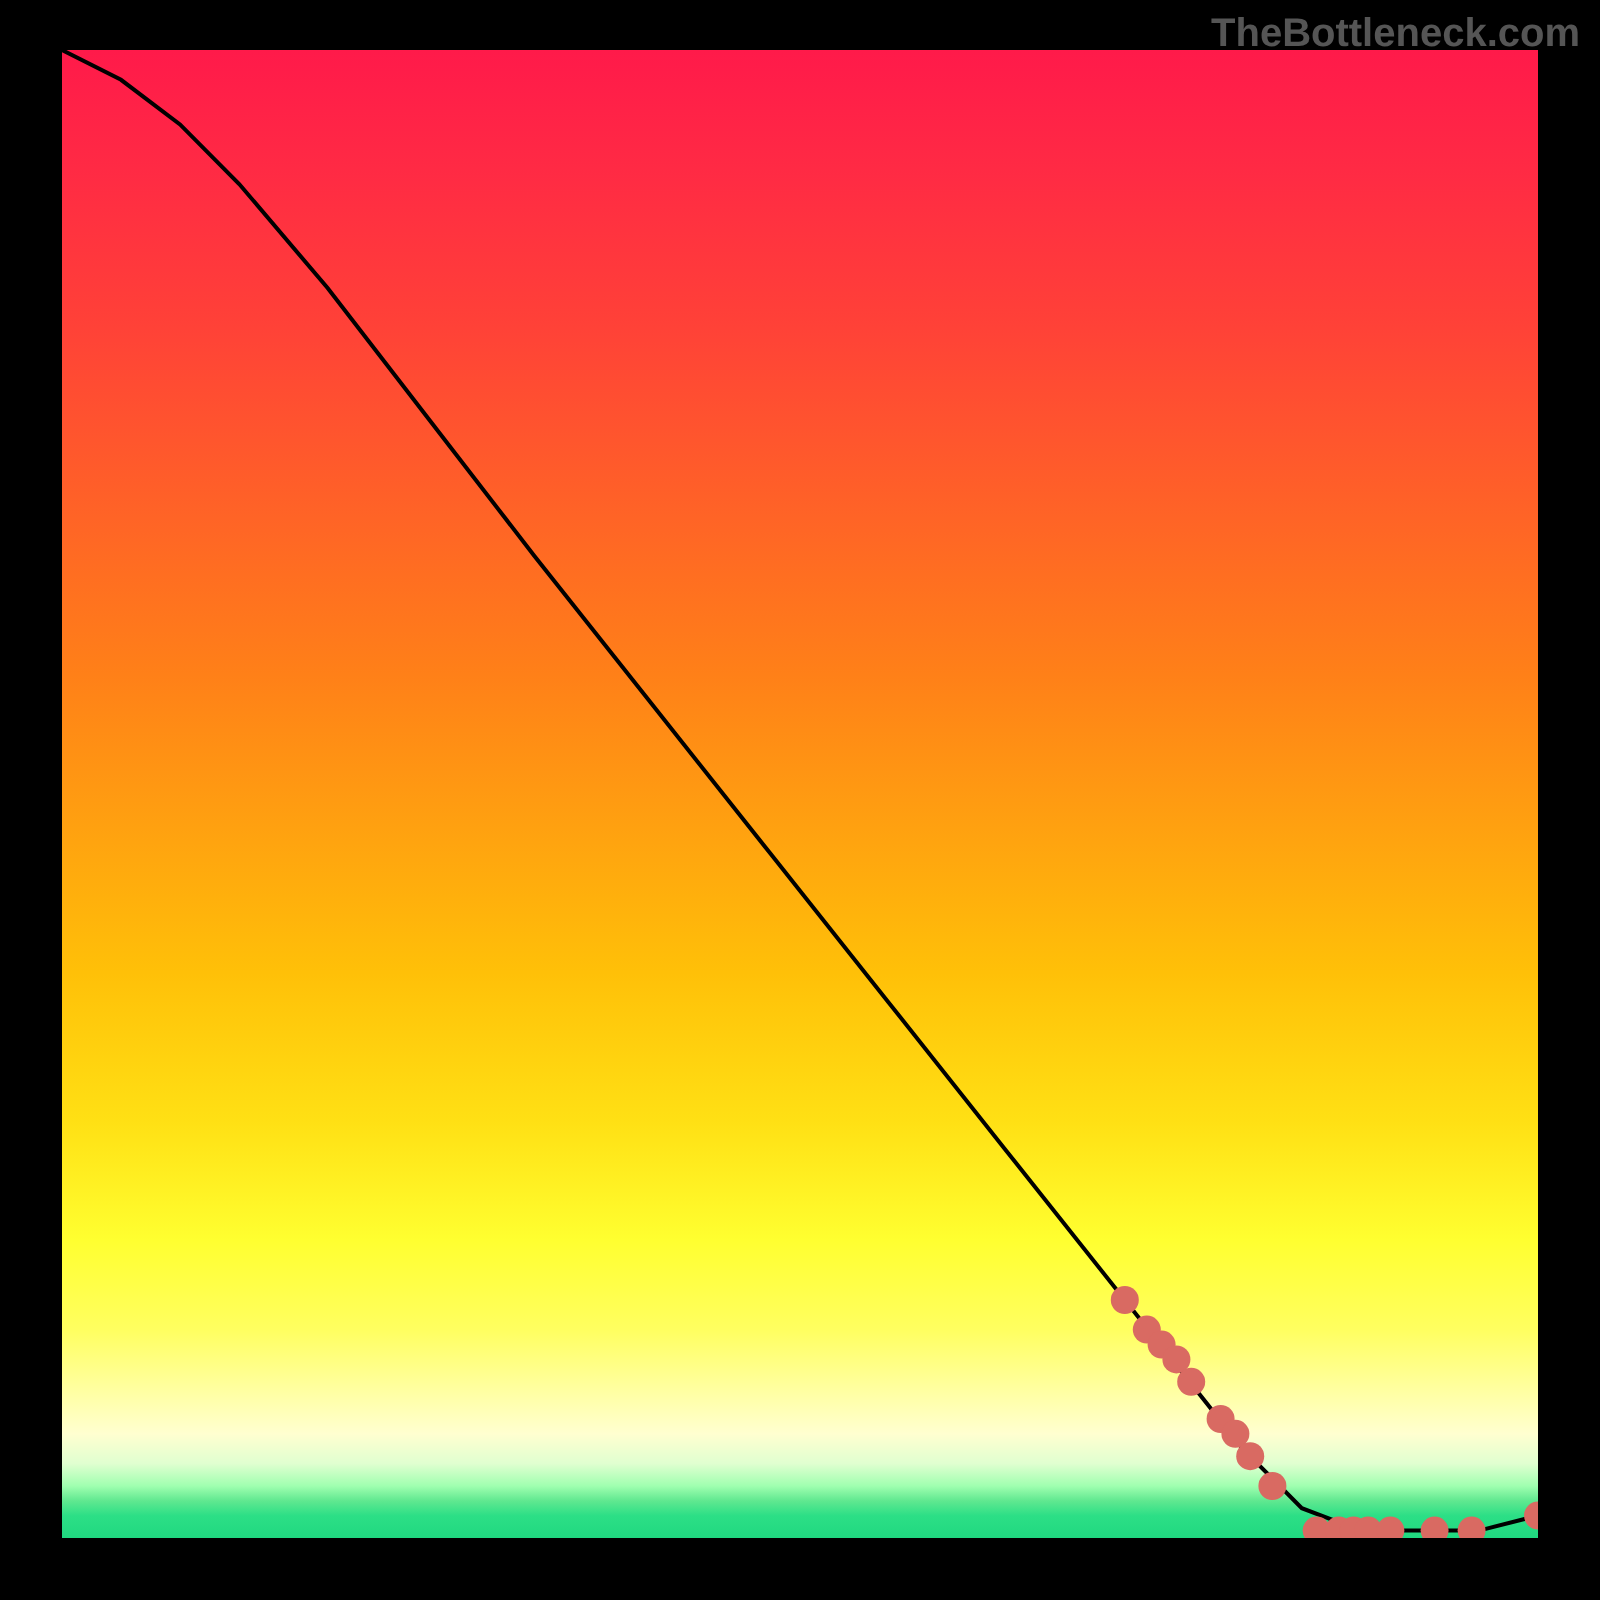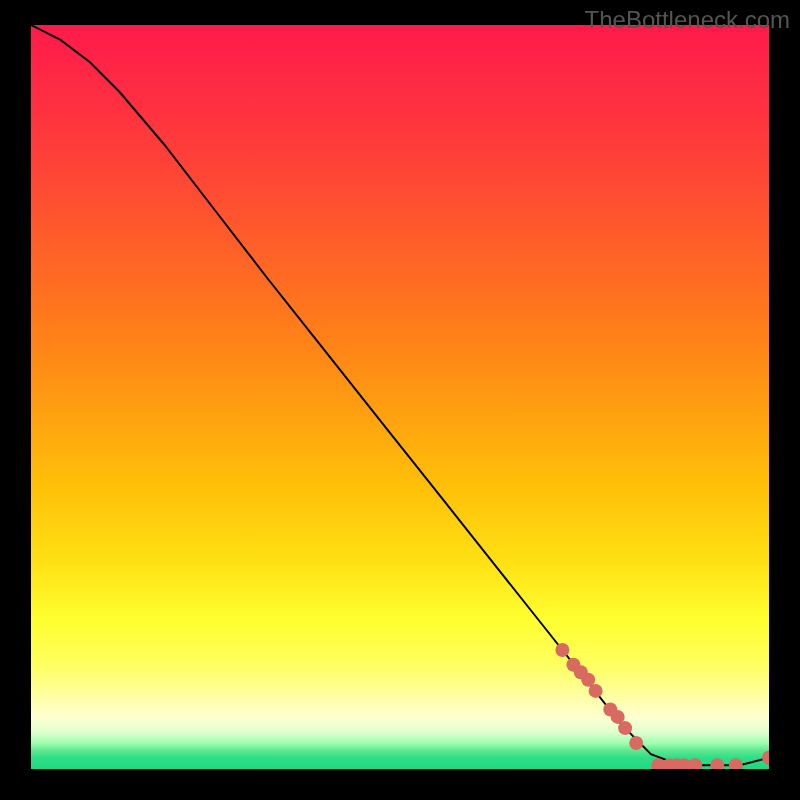--- a/index.html
+++ b/index.html
@@ -1,17 +1,17 @@
 <!DOCTYPE html>
 <html><head>
 <meta charset="utf-8">
 <style>
   * { margin: 0; padding: 0; box-sizing: border-box; }
   body { width: 800px; height: 800px; background: #000; position: relative; font-family: Arial, sans-serif; }
-  .watermark { position: absolute; top: 6px; right: 10px; color: #555; font-size: 24px; font-weight: normal; z-index: 10; }
+  .watermark { position: absolute; top: 6px; right: 10px; color: #555; font-size: 20px; font-weight: bold; z-index: 10; }
   .plot-area { position: absolute; left: 31px; top: 25px; width: 738px; height: 744px; overflow: hidden; }
   .gradient-bg { position: absolute; inset: 0; background: linear-gradient(to bottom,
       #ff1a4a 0%,
       #ff2a44 8%,
       #ff4038 18%,
       #ff6028 30%,
       #ff8018 42%,
       #ffa010 52%,
       #ffc008 62%,
       #ffe014 72%,

